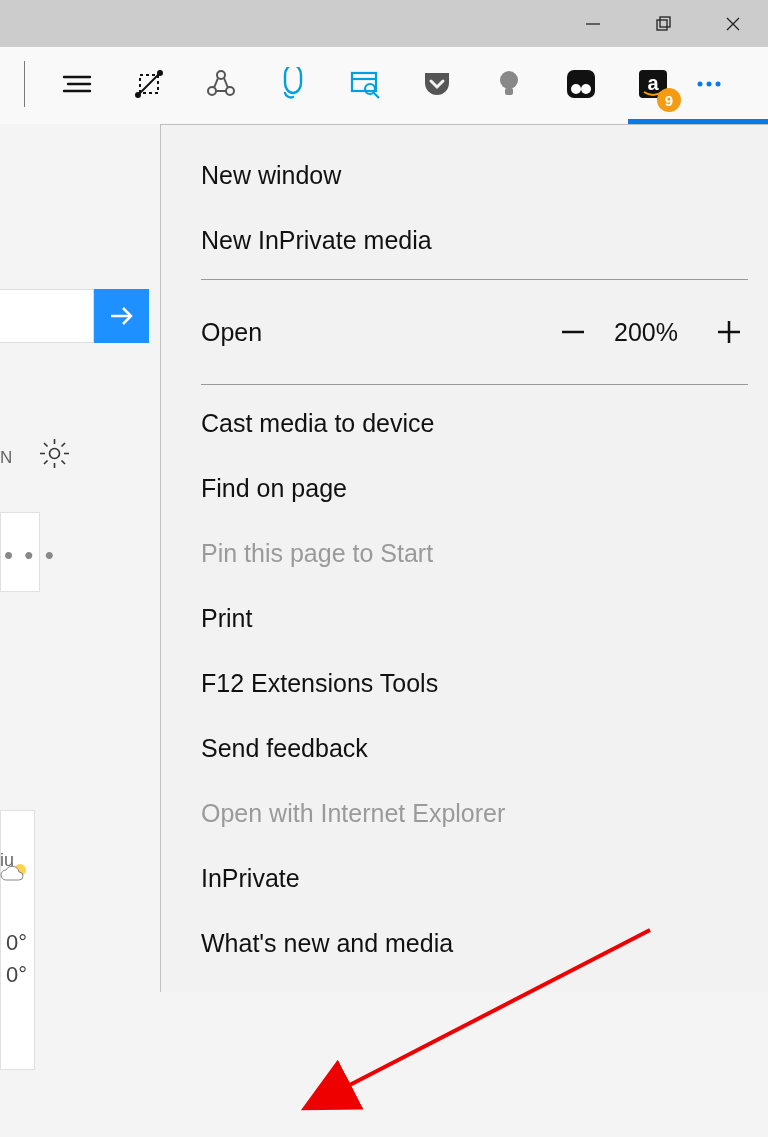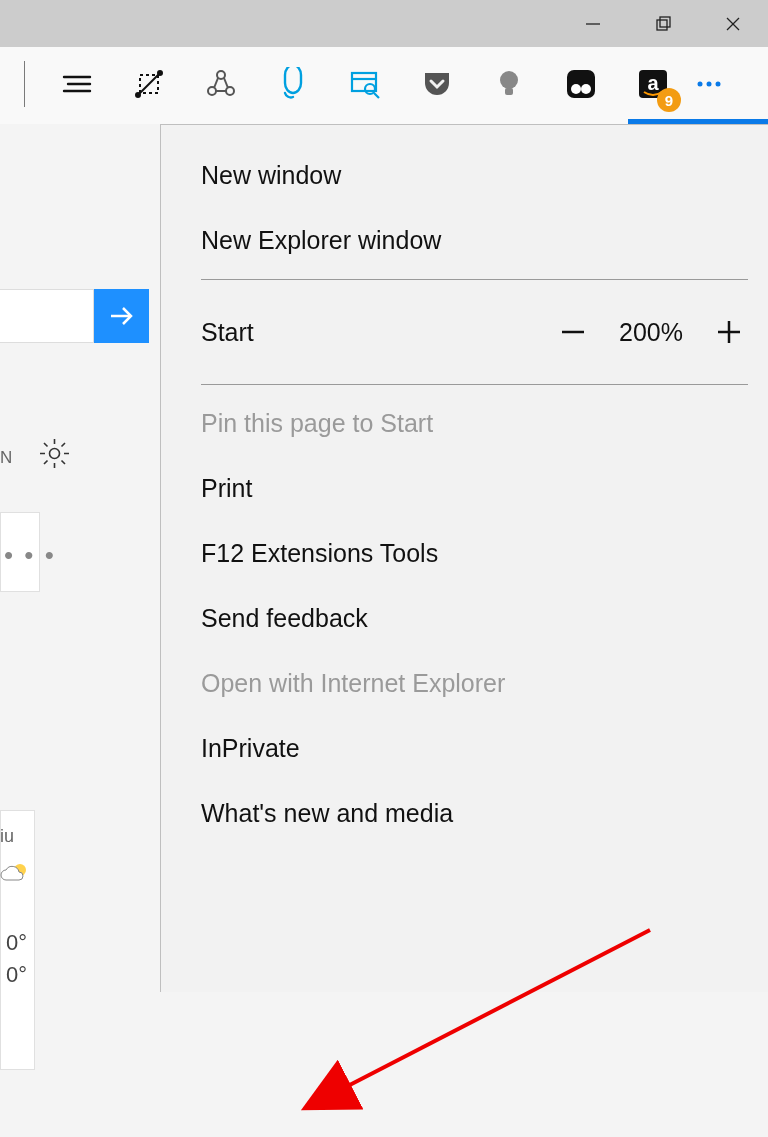--- a/index.html
+++ b/index.html
@@ -19,35 +19,35 @@
   .badge{position:absolute;right:-10px;bottom:-10px;background:#f39c12;color:#fff;border-radius:50%;width:24px;height:24px;display:flex;align-items:center;justify-content:center;font-size:15px;font-weight:600}
   .gobtn{position:absolute;left:94px;top:289px;width:55px;height:54px;background:#1e90ff;display:flex;align-items:center;justify-content:center}
   .gobtn svg{width:30px;height:30px;stroke:#fff;stroke-width:2.5;fill:none}
   .searchbox{position:absolute;left:0;top:289px;width:94px;height:54px;background:#fff;border:1px solid #ddd;border-left:none}
   .gear{position:absolute;left:38px;top:437px;width:33px;height:33px}
   .gear svg{width:33px;height:33px;stroke:#333;stroke-width:1.6;fill:none}
   .nlabel{position:absolute;left:0;top:448px;font-size:17px;color:#666}
   .card1{position:absolute;left:0;top:512px;width:40px;height:80px;background:#fff;border:1px solid #e0e0e0}
   .dots3{position:absolute;left:4px;top:540px;font-size:26px;color:#888;letter-spacing:2px}
   .card2{position:absolute;left:0;top:810px;width:35px;height:260px;background:#fff;border:1px solid #e0e0e0}
-  .wtxt{position:absolute;left:0;top:826px;font-size:18px;color:#666}
+  .wtxt{position:absolute;left:0;top:850px;font-size:18px;color:#666}
   .cloud{position:absolute;left:0;top:858px}
   .cloud svg{width:30px;height:30px}
   .deg{position:absolute;left:6px;font-size:22px;color:#444}
 
   
   .menu{position:absolute;left:160px;top:124px;width:608px;height:868px;background:#f2f2f2;border-left:1px solid #bfbfbf;border-top:1px solid #bfbfbf;padding:18px 0 0 0}
   .mitem{padding:18px 40px;font-size:25px;color:#111}
   .mitem.disabled{color:#9a9a9a}
   .divider{height:1px;background:#9a9a9a;margin:6px 20px 6px 40px}
   .zoomrow{display:flex;align-items:center;padding:0 20px 0 40px;height:92px}
   .zlabel{font-size:25px;color:#111;flex:1}
   .zminus,.zplus{width:38px;height:38px;display:flex;align-items:center;justify-content:center}
   .zminus svg,.zplus svg{width:30px;height:30px;stroke:#111;stroke-width:2.5}
-  .zval{font-size:25px;color:#111;margin:0 22px;min-width:74px;text-align:center}
+  .zval{font-size:25px;color:#111;margin:0 22px;min-width:74px;text-align:left}
 
   
   .arrow{position:absolute;left:300px;top:900px;pointer-events:none}
 </style>
 </head>
 <body>
 
 <div class="titlebar">
   <div class="win-btn">
     <svg viewBox="0 0 18 18">
@@ -179,38 +179,40 @@
   <svg viewBox="0 0 30 30">
       <circle cx="20" cy="12" r="6" fill="#ffd24d"></circle>
       <path d="M6 22a5 5 0 0 1 0-10 7 7 0 0 1 13 2 4 4 0 0 1 0 8z" fill="#fff" stroke="#888"></path>
     </svg>
 </div>
 <div class="deg" style="top:930px">0°</div>
 <div class="deg" style="top:962px">0°</div>
 
 <div class="menu">
   <div class="mitem">New window</div>
-  <div class="mitem">New Explorer window</div>
+  <div class="mitem">New InPrivate media</div>
   <div class="divider"></div>
   <div class="zoomrow">
-    <div class="zlabel">Start</div>
+    <div class="zlabel">Open</div>
     <div class="zminus">
         <svg viewBox="0 0 30 30">
           <line x1="4" y1="15" x2="26" y2="15"></line>
         </svg>
       </div>
     <div class="zval">200%</div>
     <div class="zplus">
         <svg viewBox="0 0 30 30">
           <line x1="4" y1="15" x2="26" y2="15"></line>
           <line x1="15" y1="4" x2="15" y2="26"></line>
         </svg>
       </div>
   </div>
   <div class="divider"></div>
+  <div class="mitem">Cast media to device</div>
+  <div class="mitem">Find on page</div>
   <div class="mitem disabled">Pin this page to Start</div>
   <div class="mitem">Print</div>
   <div class="mitem">F12 Extensions Tools</div>
   <div class="mitem">Send feedback</div>
   <div class="mitem disabled">Open with Internet Explorer</div>
   <div class="mitem">InPrivate</div>
   <div class="mitem">What's new and media</div>
 </div>
 
 <svg class="arrow" width="380" height="220">

